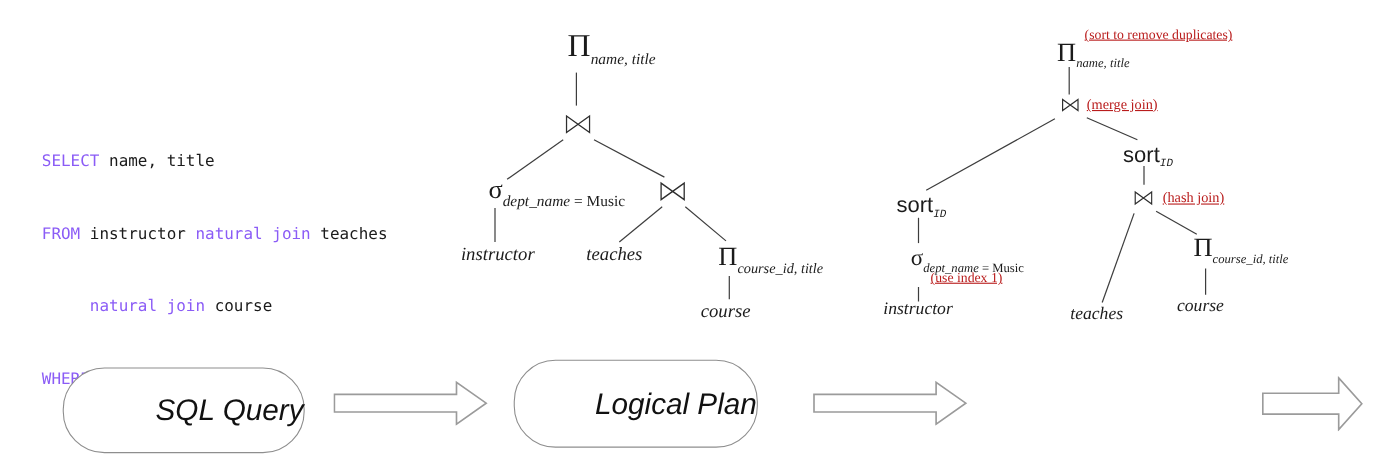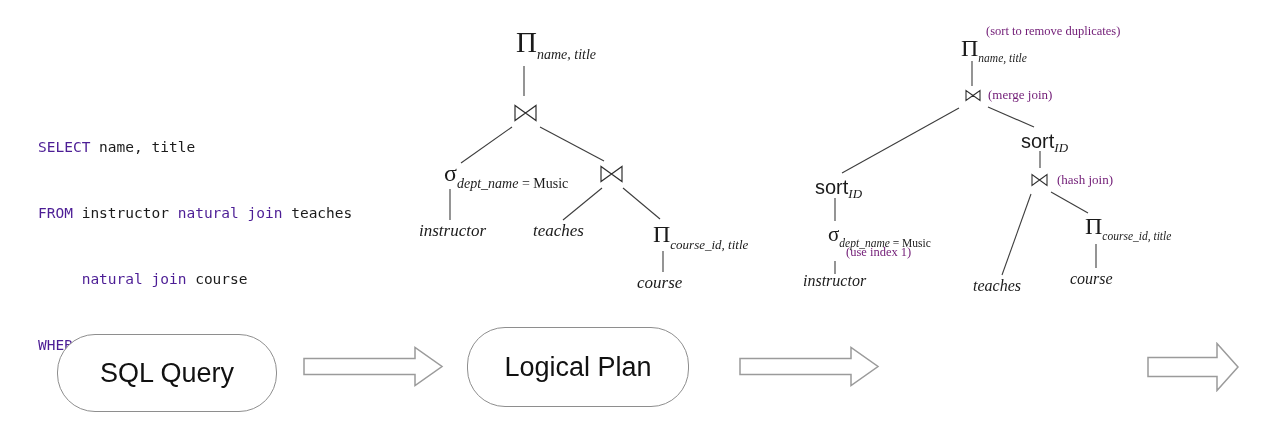--- a/index.html
+++ b/index.html
@@ -6,46 +6,47 @@
   .canvas{
     position:relative;width:1262px;height:424px;background:#ffffff;overflow:hidden;
     font-family:"Liberation Serif","DejaVu Serif",serif;color:#1b1b1b;
   }
   
   .sql-code{
     position:absolute;left:38px;top:92px;
     font-family:"DejaVu Sans Mono","Liberation Mono",monospace;
     font-size:14.5px;line-height:22px;white-space:pre;color:#1b1b1b;
   }
-  .kw{color:#4c1d95;}
+  .kw{color:#8b5cf6;}
   .str{color:#c5382f;}
   
   .edges{position:absolute;left:0;top:0;pointer-events:none;}
   .edges line{stroke:#3d3d3d;stroke-width:1.1;}
   
   .node{position:absolute;line-height:1;white-space:nowrap;}
   .sym-pi-lg{font-size:29px;}
   .sym-pi-md{font-size:24px;}
   .sym-sigma-lg{font-size:24px;}
   .sym-sigma-md{font-size:21px;}
   .sub-lg{font-size:14px;vertical-align:-7px;}
   .sub-md{font-size:11.5px;vertical-align:-6px;}
   .it{font-style:italic;}
   .rel-lg{font-size:17px;font-style:italic;}
   .rel-sm{font-size:16px;font-style:italic;}
-  .ann{position:absolute;font-size:12.5px;line-height:1.1;color:#701a75;white-space:nowrap;}
+  .ann{position:absolute;font-size:12.5px;line-height:1.1;color:#b91c1c;white-space:nowrap;text-decoration:underline;}
   .sortlbl{font-family:"Liberation Sans","DejaVu Sans",sans-serif;font-size:20px;}
-  .sortsub{font-family:Liberation Serif, serif;font-style:italic;font-size:13px;vertical-align:-4px;}
+  .sortsub{font-family:Liberation Mono, monospace;font-style:italic;font-size:10px;vertical-align:-4px;}
   .join-icon{position:absolute;line-height:0;}
   
   .flow-box{
     position:absolute;border:1.5px solid #8e8e8e;border-radius:38px;background:#fff;
-    display:flex;align-items:center;justify-content:center;
+    display:flex;align-items:center;justify-content:flex-end;
     font-family:"Liberation Sans","DejaVu Sans",sans-serif;font-size:27px;color:#111;
     white-space:nowrap;
+    font-style:italic;
   }
   .flow-arrow{position:absolute;line-height:0;}
 </style>
 </head>
 <body>
 
 <div class="canvas">
 
   <div class="sql-code">
     <div><span class="kw">SELECT</span><span> name, title</span></div>

